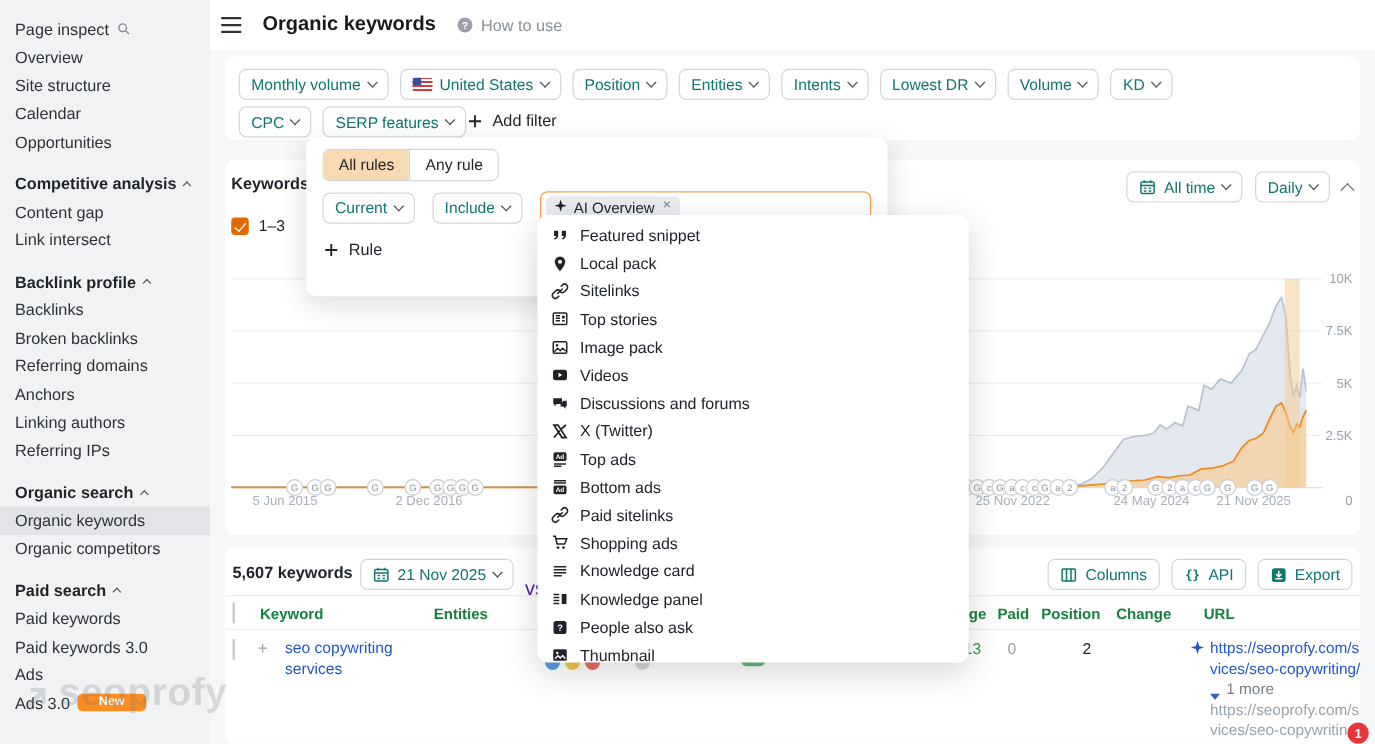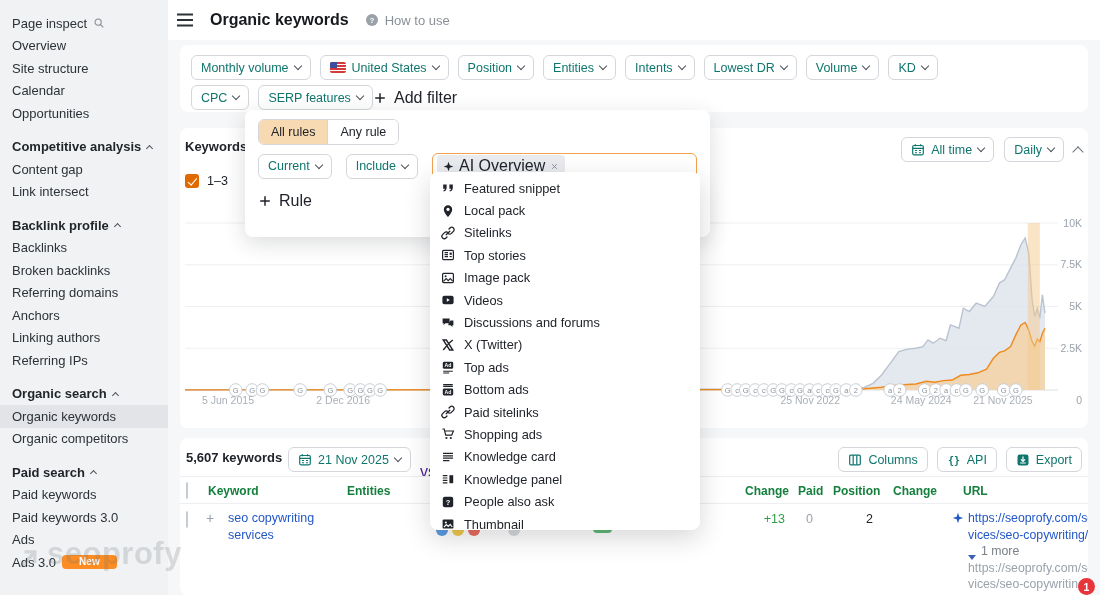--- a/index.html
+++ b/index.html
@@ -14,21 +14,21 @@
 .chev-up{width:5px;height:5px;border-top:1.5px solid #4b525a;border-right:1.5px solid #4b525a;transform:rotate(-45deg);margin-top:3px}
 .badge-new{background:#fd8d22;color:#fff;font-size:10px;font-weight:bold;padding:1px 17px;border-radius:4px;line-height:12px}
 .side-ic{color:#868d95}
 #watermark{position:absolute;left:18px;top:536px;display:flex;align-items:flex-end;gap:3px;font-size:31px;font-weight:bold;color:rgba(105,112,119,.22);letter-spacing:.5px;pointer-events:none;z-index:6}
 #watermark svg{width:26px;height:26px}
 
 .btn{display:inline-flex;align-items:center;gap:6px;height:25px;padding:0 9px;border:1px solid #d3d7dc;border-radius:6px;background:#fff;font-size:12.5px;color:#0f766e;cursor:pointer;white-space:nowrap}
 .caret{width:6px;height:6px;border-right:1.4px solid #4b525a;border-bottom:1.4px solid #4b525a;transform:rotate(45deg);margin-top:-3px;flex:none}
 .icon{display:inline-flex;width:14px;height:14px;flex:none}
 .icon svg{width:100%;height:100%}
-.text-btn{display:inline-flex;align-items:center;gap:7px;font-size:16px;background:none;border:none;color:#20242a;cursor:pointer}
+.text-btn{display:inline-flex;align-items:center;gap:7px;font-size:13px;background:none;border:none;color:#20242a;cursor:pointer}
 .checkbox{width:14px;height:14px;border-radius:3px;background:#e06a00;position:relative;flex:none;cursor:pointer}
 .checkbox:after{content:"";position:absolute;left:4.6px;top:1.6px;width:3.6px;height:7.6px;border-right:1.8px solid #fff;border-bottom:1.8px solid #fff;transform:rotate(40deg)}
 .checkbox.empty{background:#fff;border:1px solid #c7ccd2}
 .checkbox.empty:after{display:none}
 .flag{width:16px;height:11px;border-radius:2px;background:repeating-linear-gradient(#d23b3b 0 1.5px,#fff 1.5px 3px);position:relative;overflow:hidden;flex:none}
 .flag:after{content:"";position:absolute;left:0;top:0;width:7px;height:6px;background:#3c4f9e}
 
 #main-bg{position:absolute;left:168px;top:40px;width:932px;height:555px;background:#f6f7f8}
 .card{position:absolute;background:#fff;border-radius:8px}
 #filter-card{left:180px;top:45px;width:908px;height:67px}
@@ -41,26 +41,26 @@
 
 .chip-row{position:absolute;display:flex;gap:9px}
 
 #rule-panel{position:absolute;left:245px;top:110px;width:465px;height:127px;background:#fff;border-radius:8px;box-shadow:0 6px 22px rgba(31,36,42,.16);z-index:40;padding:9px 13px}
 .seg{display:inline-flex;border:1px solid #d3d7dc;border-radius:6px;overflow:hidden;font-size:12.5px}
 .seg>div{padding:5px 12px;background:#fff;cursor:pointer}
 .seg>div.on{background:#f7dab2}
 .seg>div+div{border-left:1px solid #d3d7dc}
 #rule-row{display:flex;gap:14px;margin-top:8px;align-items:center}
 #tag-input{display:flex;align-items:center;width:284px;height:26px;border:1.5px solid #f2a24d;border-radius:6px;padding:0 4px;background:#fff;cursor:text}
-.tag{display:inline-flex;align-items:center;gap:5px;background:#e9ebef;border-radius:4px;padding:2px 6px;font-size:16px}
+.tag{display:inline-flex;gap:5px;background:#e9ebef;border-radius:4px;padding:2px 6px;font-size:12px}
 .tag .icon{width:11px;height:11px}
 .tag-x{color:#858c94;cursor:pointer}
 #add-rule{margin-top:13px}
 
-#serp-panel{position:absolute;left:430px;top:172px;width:270px;height:358px;background:#fff;border-radius:8px;box-shadow:0 8px 26px rgba(31,36,42,.18);z-index:50;padding-top:5px;overflow:hidden}
+#serp-panel{position:absolute;left:430px;top:172px;width:345px;height:358px;background:#fff;border-radius:8px;box-shadow:0 8px 26px rgba(31,36,42,.18);z-index:50;padding-top:5px;overflow:hidden}
 .ddi{display:flex;align-items:center;gap:9px;height:22.4px;padding:0 11px;font-size:12.8px;cursor:pointer;color:#20242a}
 
 #chart-title{position:absolute;left:5px;top:11px;font-size:13px;font-weight:bold}
 #chart-controls{position:absolute;right:6px;top:9px;display:flex;gap:10px;align-items:center}
 #pos-filter-row{position:absolute;left:5px;top:46px;display:flex;gap:8px;align-items:center;font-size:12.5px}
 #chart-svg{position:absolute;left:0;top:0;width:908px;height:300px;pointer-events:none}
 .collapse-chev{width:8px;height:8px;border-top:1.8px solid #6a7178;border-right:1.8px solid #6a7178;transform:rotate(-45deg);margin-top:4px;cursor:pointer}
 
 #tbl-count{position:absolute;left:6px;top:12px;font-size:13px;font-weight:bold}
 #tbl-datebtn{position:absolute;left:108px;top:9px}

